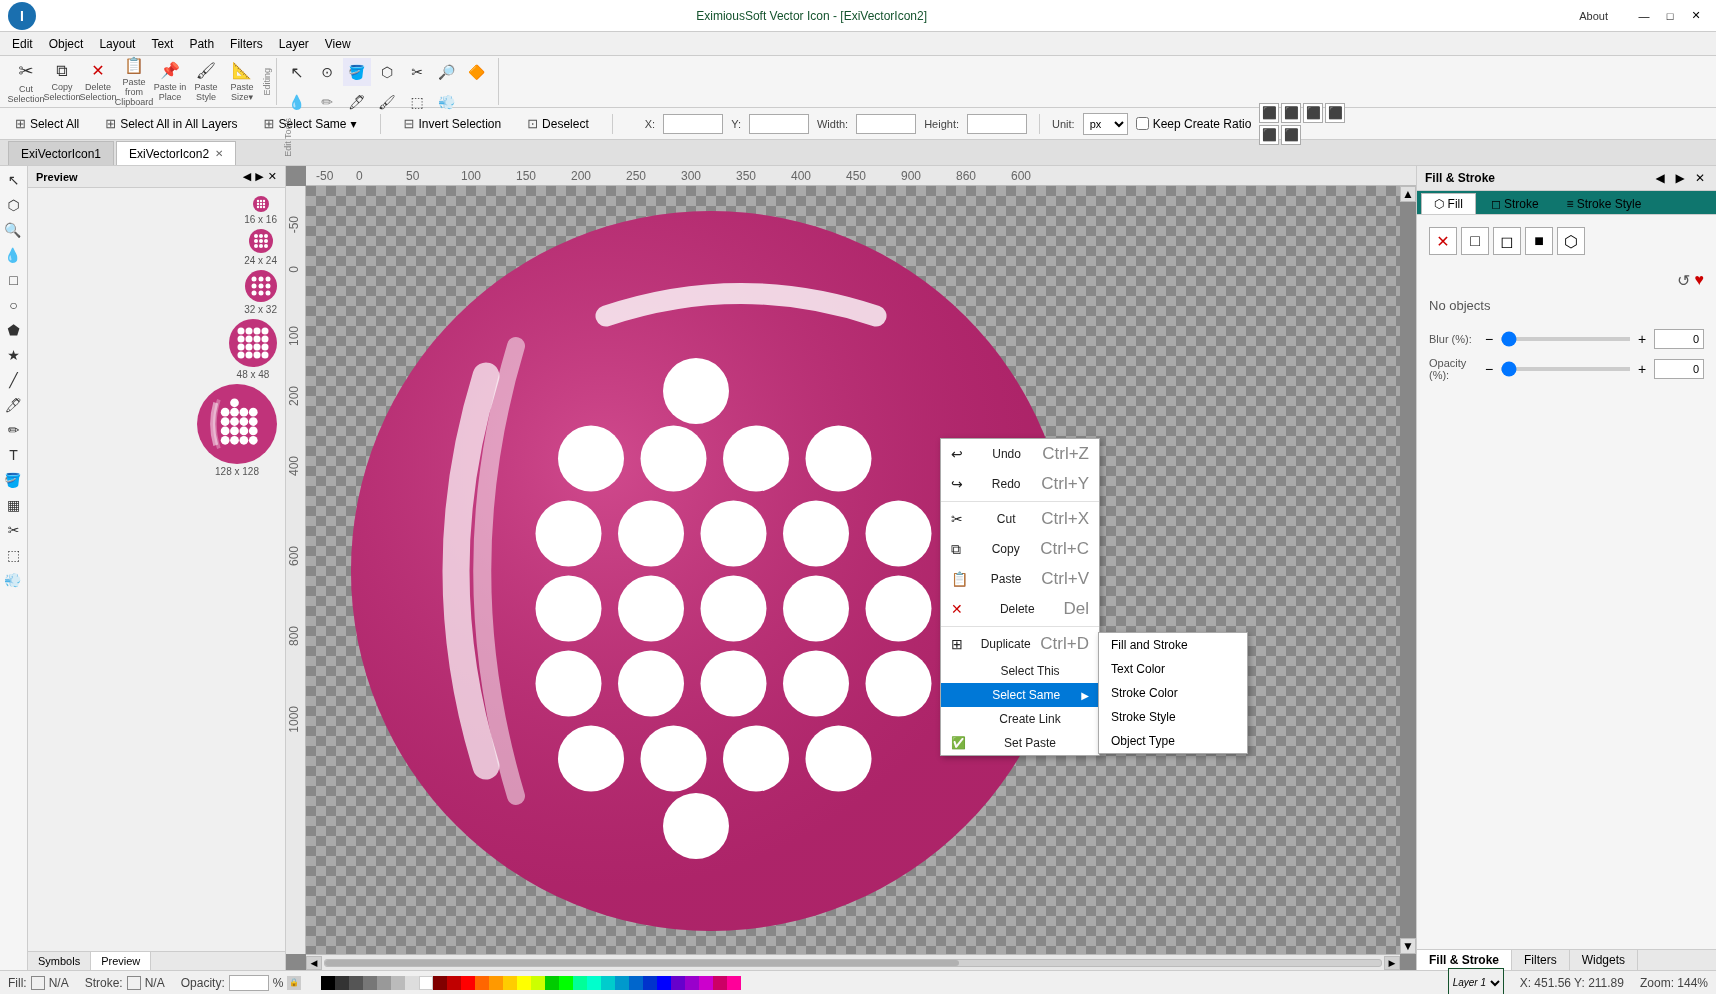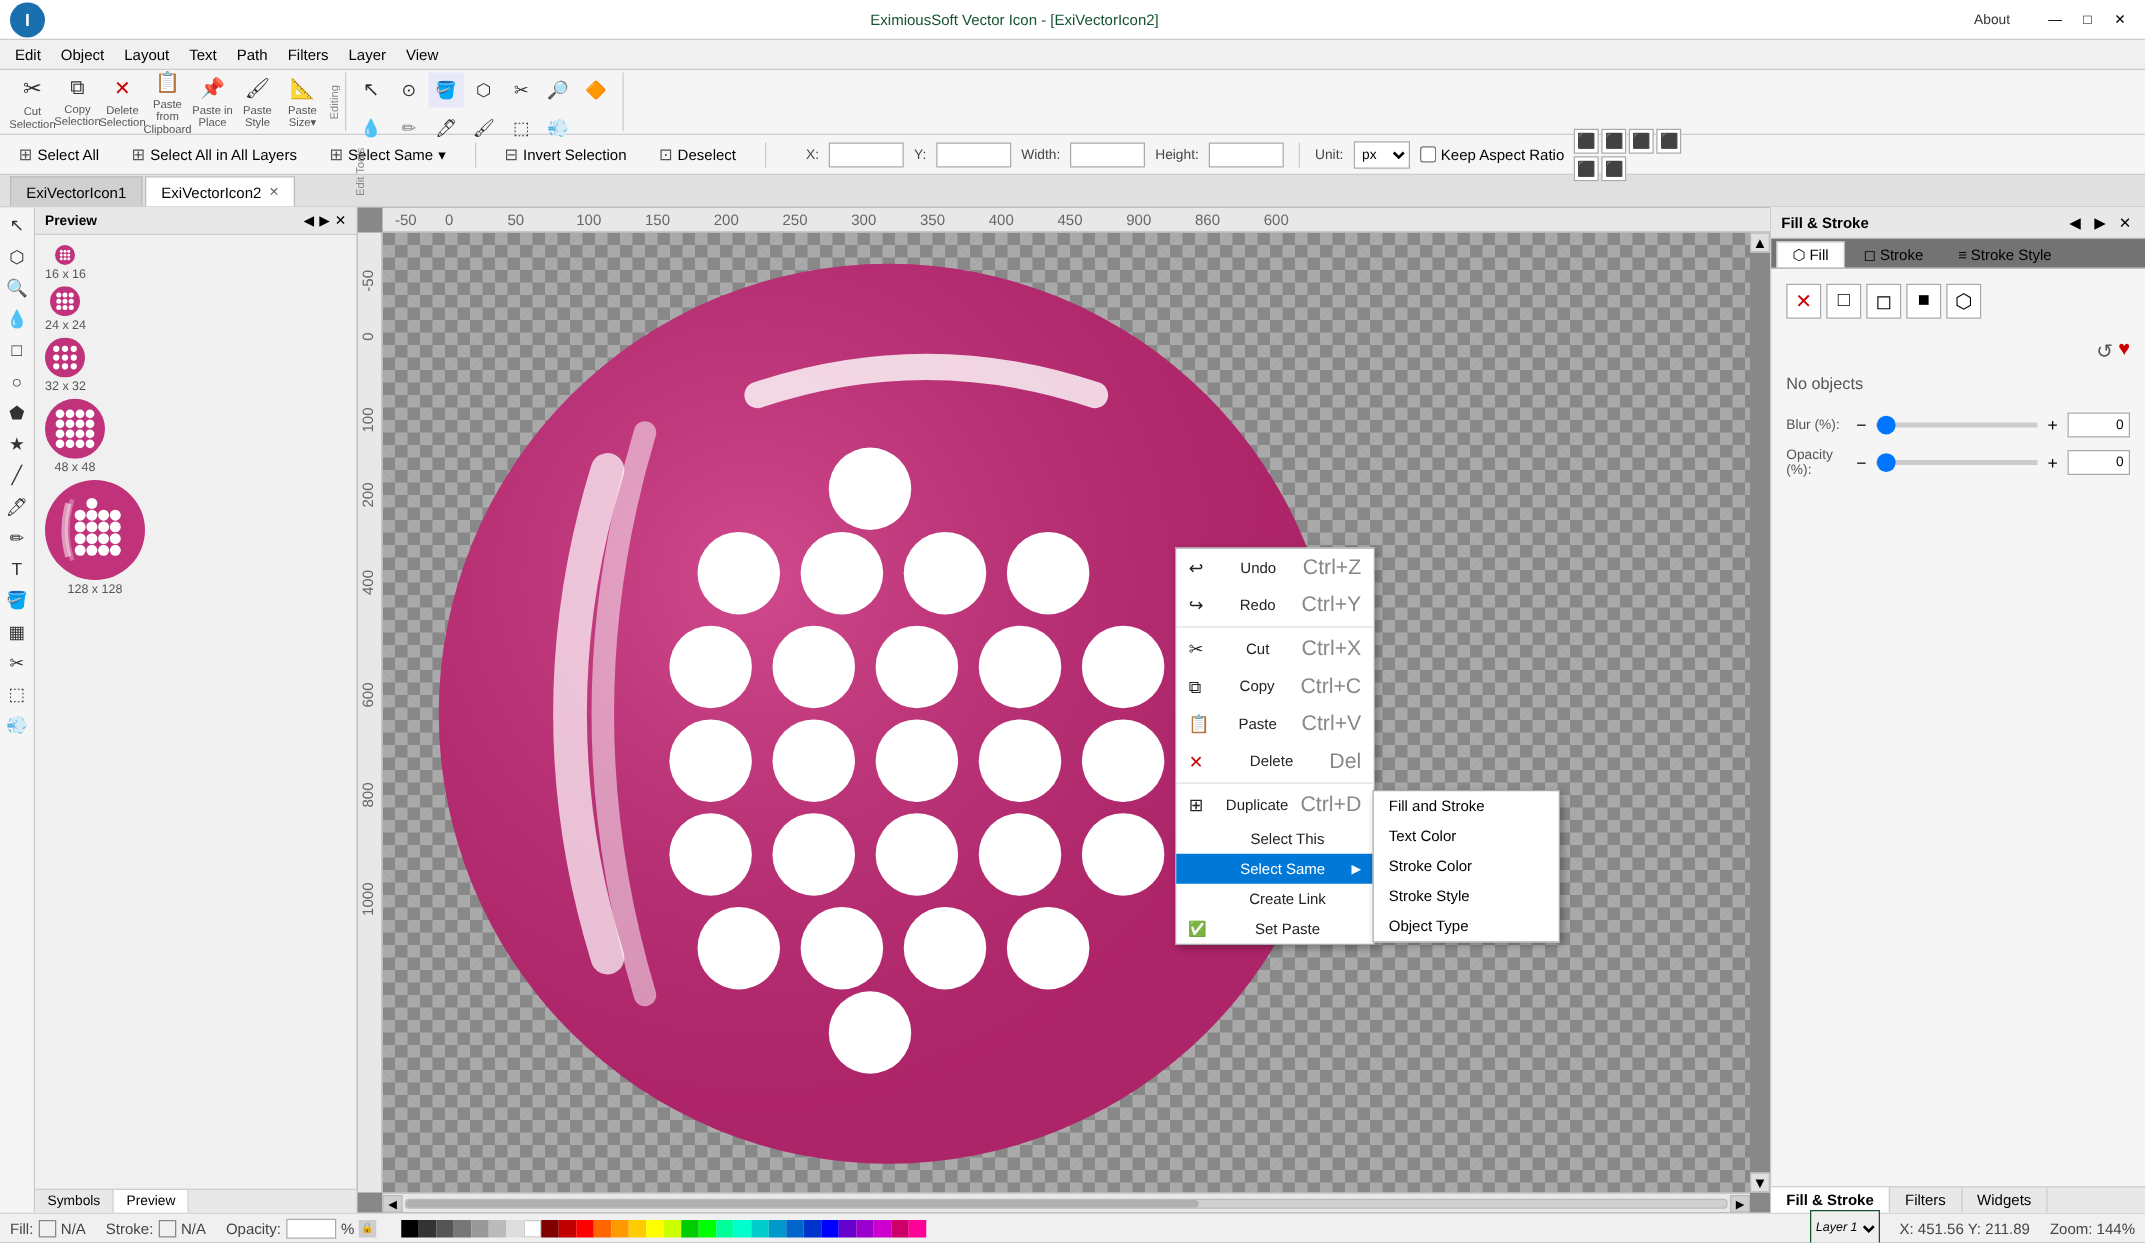--- a/index.html
+++ b/index.html
@@ -171,21 +171,21 @@
       display: flex;
       flex-direction: column;
     }
     #preview-header {
       display: flex; align-items: center; justify-content: space-between;
       padding: 4px 8px;
       border-bottom: 1px solid #ccc;
       background: #e8e8e8;
     }
     #preview-header .panel-title { font-size: 11px; font-weight: bold; }
-    .preview-items { display: flex; flex-direction: column; align-items: flex-start; padding: 8px; gap: 4px; overflow-y: auto; }
+    .preview-items { display: flex; flex-direction: column; align-items: flex-end; padding: 8px; gap: 4px; overflow-y: auto; }
     .preview-item { display: flex; flex-direction: column; align-items: center; gap: 2px; }
     .preview-label { font-size: 10px; color: #555; }
     .preview-tabs {
       display: flex; border-top: 1px solid #ccc; background: #e8e8e8;
       margin-top: auto;
     }
     .preview-tab {
       padding: 3px 10px; font-size: 11px; cursor: pointer; border-right: 1px solid #ccc;
     }
     .preview-tab.active { background: white; }
@@ -250,21 +250,21 @@
       display: flex; align-items: center; justify-content: space-between;
       padding: 4px 8px;
       background: #e8e8e8;
       border-bottom: 1px solid #ccc;
     }
     .fs-title { font-size: 12px; font-weight: bold; }
     .fs-controls { display: flex; gap: 4px; }
     .fs-btn { width: 16px; height: 16px; border: none; background: transparent; cursor: pointer; font-size: 12px; }
     #fill-stroke-tabs {
       display: flex;
-      background: #737373;
+      background: #0f766e;
       border-bottom: 1px solid #ccc;
       padding: 2px 4px 0;
     }
     .fs-tab {
       padding: 3px 12px;
       cursor: pointer;
       font-size: 11px;
       border: 1px solid transparent;
       border-bottom: none;
       margin-right: 2px;
@@ -477,21 +477,21 @@
     <input class="tool-option-input" value="" style="width: 60px;">
     <span class="tool-option-label">Height:</span>
     <input class="tool-option-input" value="" style="width: 60px;">
     <div class="divider-v"></div>
     <span class="tool-option-label">Unit:</span>
     <select class="unit-select">
       <option>px</option><option>mm</option><option>cm</option>
     </select>
     <div class="keep-aspect">
       <input type="checkbox" style="">
-      <span>Keep Aspect Ratio</span>
+      <span>Keep Create Ratio</span>
     </div>
 
     <div class="align-btns">
       <div class="align-row">
         <button class="align-btn">⬛</button>
         <button class="align-btn">⬛</button>
         <button class="align-btn">⬛</button>
         <button class="align-btn">⬛</button>
       </div>
       <div class="align-row">

